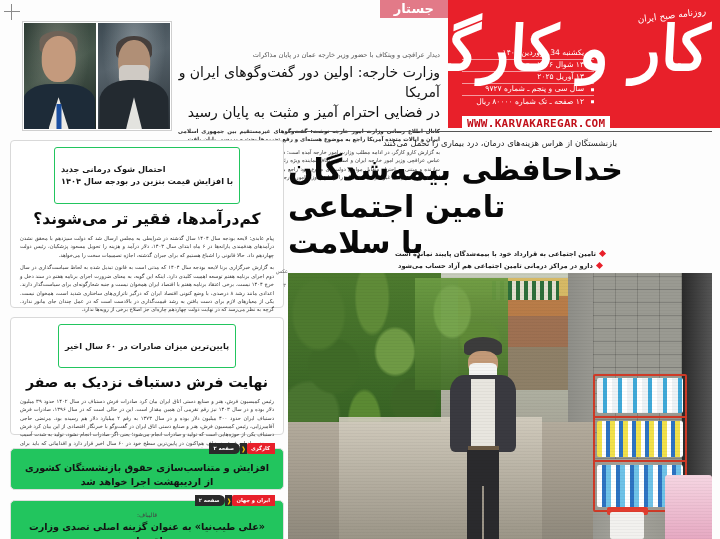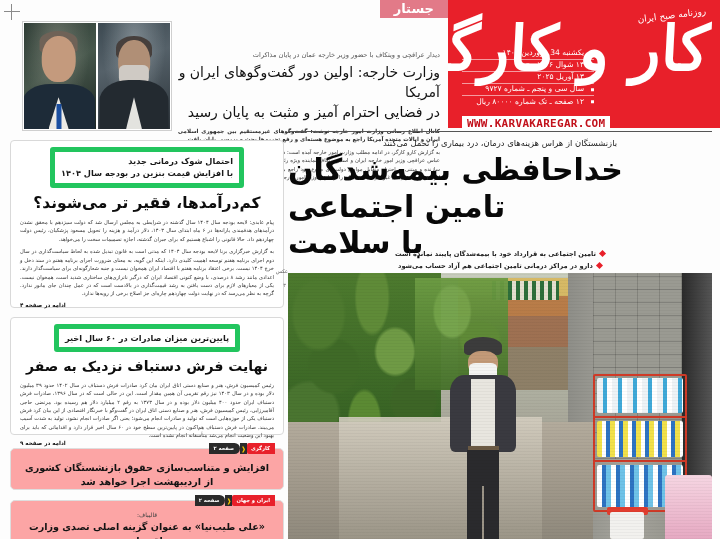--- a/index.html
+++ b/index.html
@@ -150,27 +150,27 @@
 
   
   .story-box {
     position: absolute;
     border: 1px solid #d9d9d9;
     border-radius: 4px;
     background: #fff;
     box-sizing: border-box;
   }
   .box-kicker {
-    border: 5px solid #22c55e;
+    border: 1px solid #22c55e;
     border-radius: 3px;
     margin: 6px auto 0 auto;
-    padding: 3px 6px;
+    padding: 15px 6px;
     width: fit-content;
     max-width: 88%;
-    text-align: right;
+    text-align: left;
     font-size: 8.2px;
     font-weight: bold;
     line-height: 1.5;
     color: #1a1a1a;
   }
   .box-h {
     text-align: center;
     font-size: 15.5px;
     font-weight: bold;
     color: #0d0d0d;
@@ -186,21 +186,21 @@
     color: #333;
   }
   .box-body p { margin: 0 0 4px 0; }
   .box-cont { margin: 0 9px 5px 9px; font-size: 5.6px; font-weight: bold; text-align: left; color: #111; }
 
   
   .brief-box {
     position: absolute;
     border: 1px solid #dedede;
     border-radius: 5px;
-    background: #fca5a5;
+    background: #22c55e;
     box-sizing: border-box;
   }
   .flag {
     position: absolute; right: 8px; top: -6px;
     display: flex; align-items: stretch; height: 11px;
     font-size: 5.2px; font-weight: bold; color: #fff;
     line-height: 11px; white-space: nowrap;
   }
   .flag .sect {
     background: #e8202a; padding: 0 5px 0 4px;

